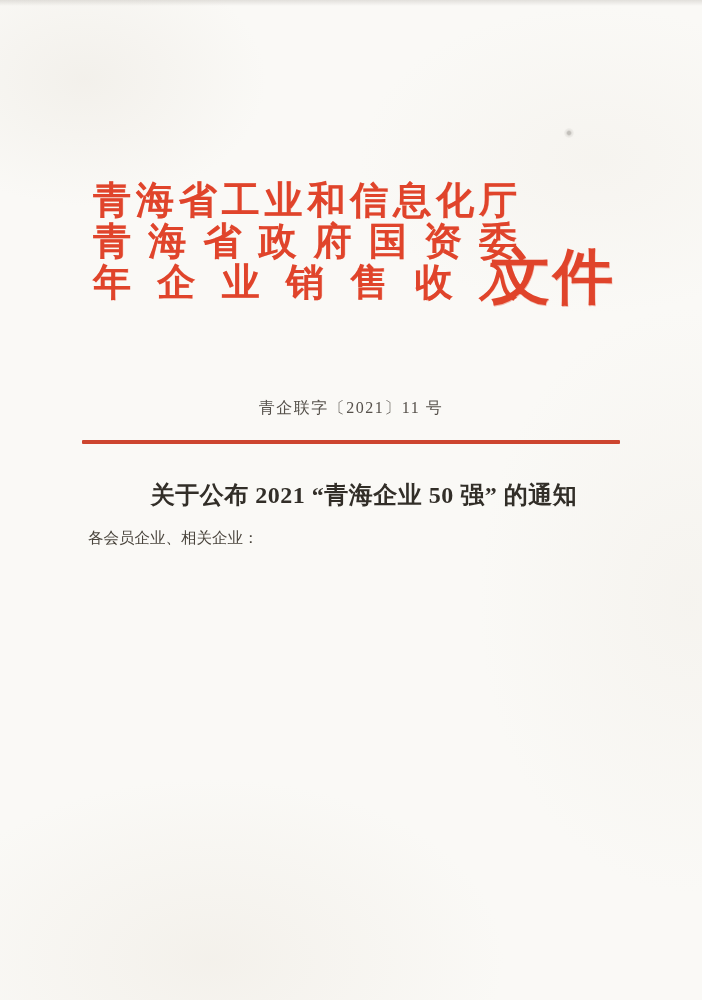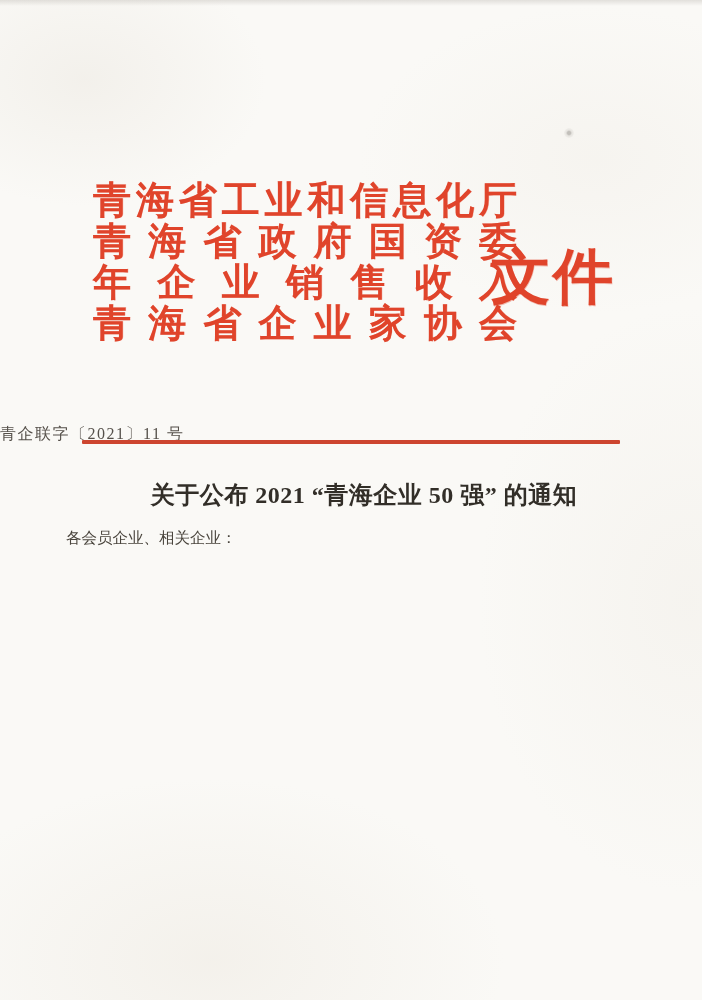--- a/index.html
+++ b/index.html
@@ -55,60 +55,60 @@
   }
   .doc-type {
     position: absolute; left: 491px; top: 246px;
     font-size: 60px; font-weight: 700; line-height: 62px;
     color: var(--accent-red);
     letter-spacing: 2px;
     text-shadow: 0.5px 0.5px 0 rgba(224,68,43,0.35);
   }
   
   .doc-number {
-    position: absolute; top: 424px; left: 0; width: 100%;
+    position: absolute; top: 398px; left: 0; width: 100%;
+    text-align: center;
     font-size: 16px; letter-spacing: 1.5px;
     color: var(--docnum-text);
   }
   .red-rule {
     position: absolute; top: 440px; left: 82px;
     width: 538px; height: 3.5px;
     background: var(--rule-red);
     border-radius: 1px;
   }
   .doc-title {
     position: absolute; top: 466px; left: 0; width: 100%;
     margin: 13px;
     text-align: center;
     font-size: 24px; font-weight: 700; letter-spacing: 0.5px;
     color: var(--title-text);
   }
   
   .doc-body {
-    position: absolute; top: 521px; left: 66px; width: 538px;
+    position: absolute; top: 521px; left: 88px; width: 538px;
     font-size: 15.5px; line-height: 34.6px;
     color: var(--body-text);
     text-align: justify; text-justify: inter-ideograph;
   }
   .salutation { margin: 0; }
   .para { margin: 0; text-indent: 31px; }
 </style>
 </head>
 <body>
 
 <div class="page">
 
   <span class="scan-artifact"></span>
 
   <header class="letterhead">
     <div class="org-lines">
       <div class="org-line">青海省工业和信息化厅</div>
       <div class="org-line">青海省政府国资委</div>
       <div class="org-line">年企业销售收入</div>
-      <div class="org-line">青海省企业家协会</div>
     </div>
     <div class="doc-type">文件</div>
   </header>
 
   <div class="doc-number">青企联字〔2021〕11 号</div>
 
   <div class="red-rule"></div>
 
   <h1 class="doc-title">关于公布 2021 “青海企业 50 强” 的通知</h1>
 

